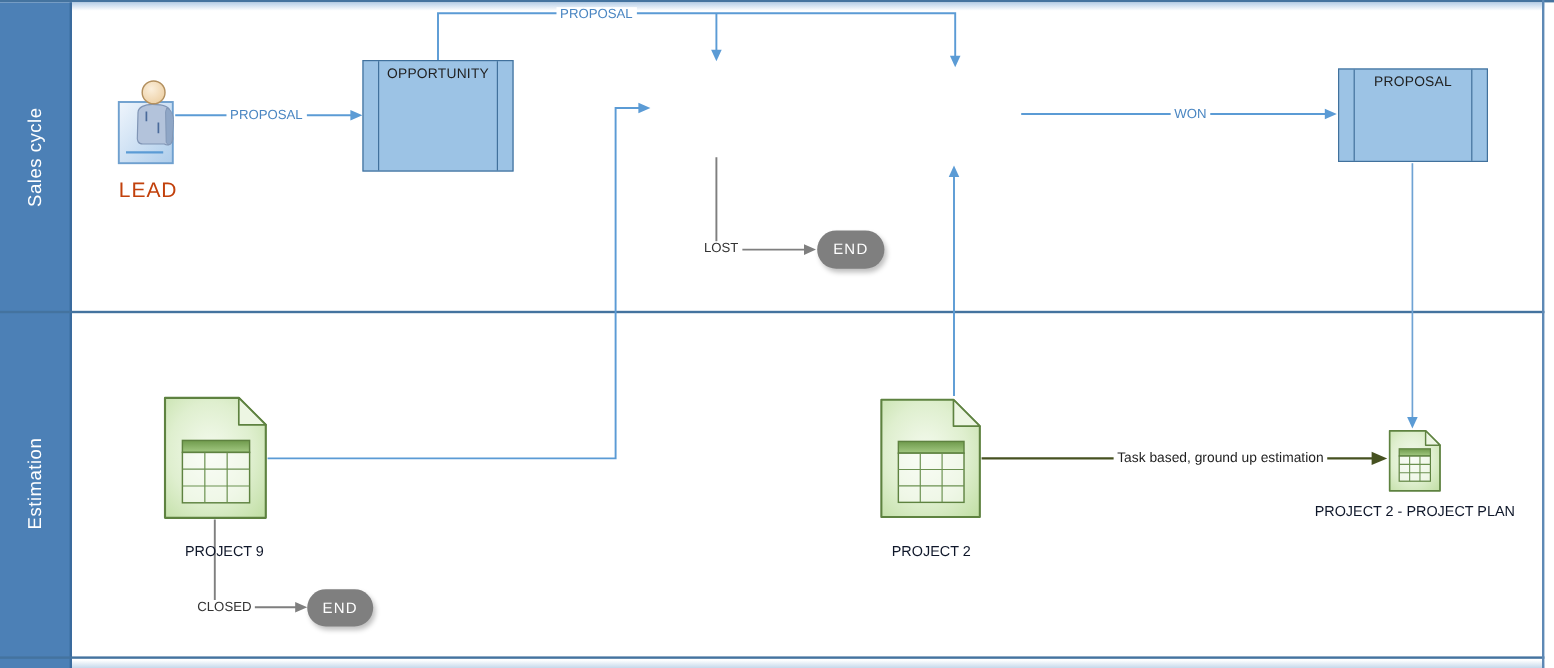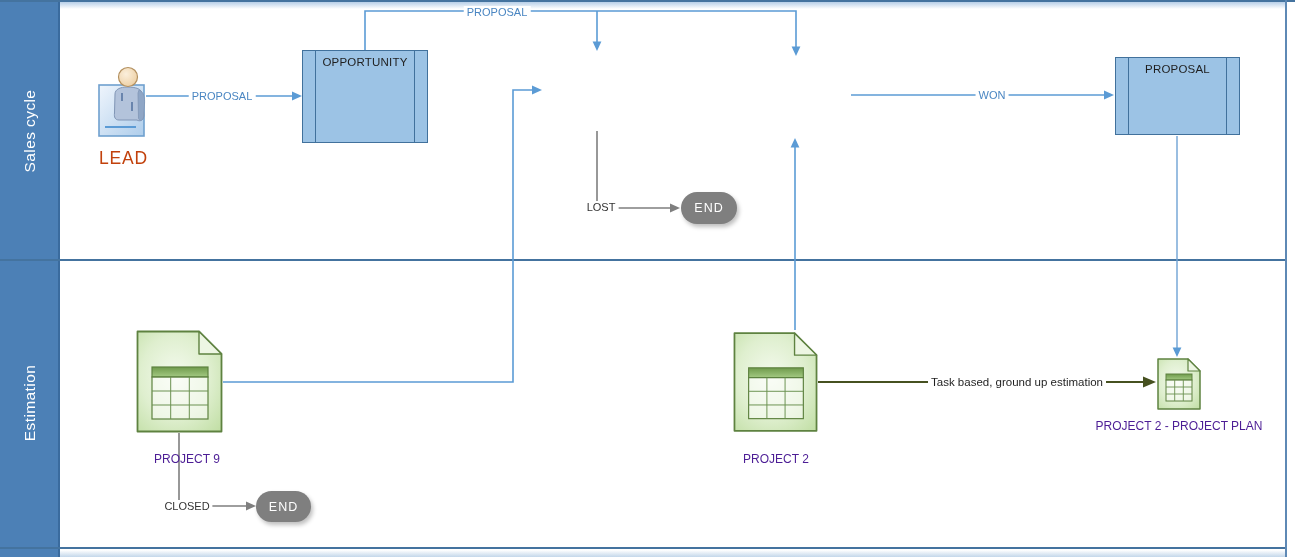--- a/index.html
+++ b/index.html
@@ -42,21 +42,21 @@
   .end1{left:681px;top:192px;width:56px;height:32px;}
   .end2{left:256px;top:491px;width:55px;height:31px;}
 
   
   .wire-label{background:#fff;padding:0 3px;font-size:11px;white-space:nowrap;transform:translate(-50%,-50%);}
   .blue-t{color:#4A86C2;}
   .dark-t{color:#333333;}
   .olive-t{color:#1f1f1f;font-size:11.5px;}
 
   
-  .caption-green{color:#4c1d95;font-size:12px;white-space:nowrap;transform:translateX(-50%);}
+  .caption-green{color:#0f172a;font-size:12px;white-space:nowrap;transform:translateX(-50%);}
   .lead-caption{left:99px;top:148px;color:#c2410c;font-size:17.5px;letter-spacing:.8px;}
 </style>
 </head>
 <body>
 
 <div class="canvas">
 
   <div class="abs top-line"></div>
   <div class="abs top-fade"></div>
   <div class="abs bottom-fade"></div>

